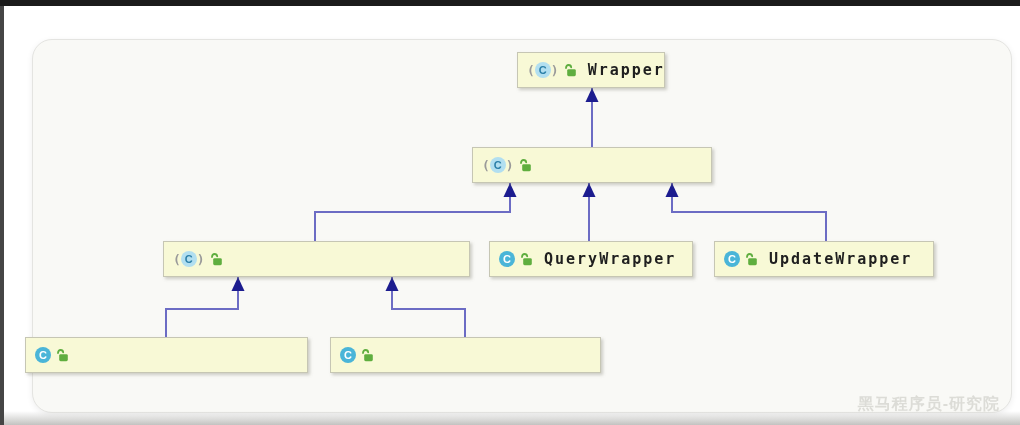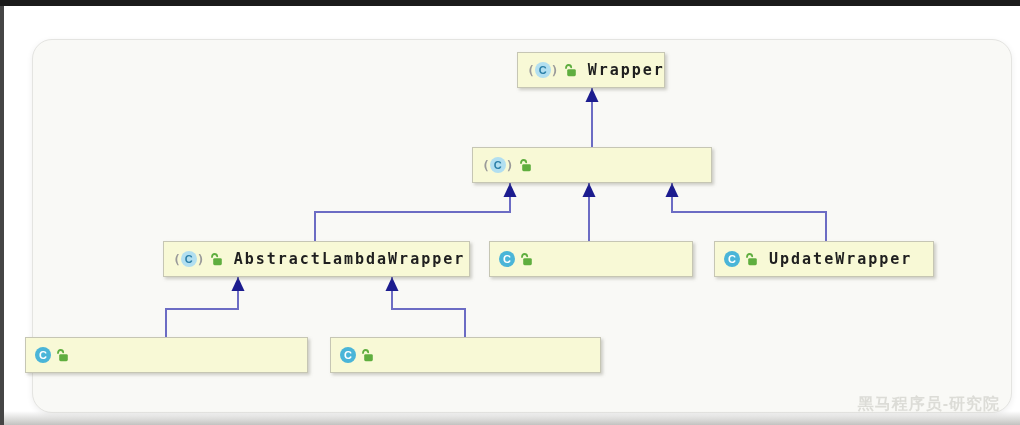--- a/index.html
+++ b/index.html
@@ -76,30 +76,30 @@
       <div class="node abstract" style="left: 163px; top: 241px; width: 307px; height: 36px;">
     <span class="class-icon">
           <span class="paren">(</span>
           <span class="circle">C</span>
           <span class="paren close">)</span>
         </span>
     <svg class="lock" width="13" height="13" viewBox="0 0 13 13" xmlns="http://www.w3.org/2000/svg">
       <path d="M2 4 Q2 1 4.6 1 Q7 1 7.2 3.4" fill="none" stroke="#5fae3f" stroke-width="1.8" stroke-linecap="round"></path>
       <rect x="3.2" y="5.2" width="8.6" height="7" rx="1.4" fill="#5fae3f"></rect>
     </svg>
-    <span class="label">AbstractLambdaWrapper</span>
   </div>
       <div class="node concrete" style="left: 489px; top: 241px; width: 204px; height: 36px;">
     <span class="class-icon">
           <span class="circle">C</span>
         </span>
     <svg class="lock" width="13" height="13" viewBox="0 0 13 13" xmlns="http://www.w3.org/2000/svg">
       <path d="M2 4 Q2 1 4.6 1 Q7 1 7.2 3.4" fill="none" stroke="#5fae3f" stroke-width="1.8" stroke-linecap="round"></path>
       <rect x="3.2" y="5.2" width="8.6" height="7" rx="1.4" fill="#5fae3f"></rect>
     </svg>
+    <span class="label">QueryWrapper</span>
   </div>
       <div class="node concrete" style="left: 714px; top: 241px; width: 220px; height: 36px;">
     <span class="class-icon">
           <span class="circle">C</span>
         </span>
     <svg class="lock" width="13" height="13" viewBox="0 0 13 13" xmlns="http://www.w3.org/2000/svg">
       <path d="M2 4 Q2 1 4.6 1 Q7 1 7.2 3.4" fill="none" stroke="#5fae3f" stroke-width="1.8" stroke-linecap="round"></path>
       <rect x="3.2" y="5.2" width="8.6" height="7" rx="1.4" fill="#5fae3f"></rect>
     </svg>
     <span class="label">UpdateWrapper</span>

